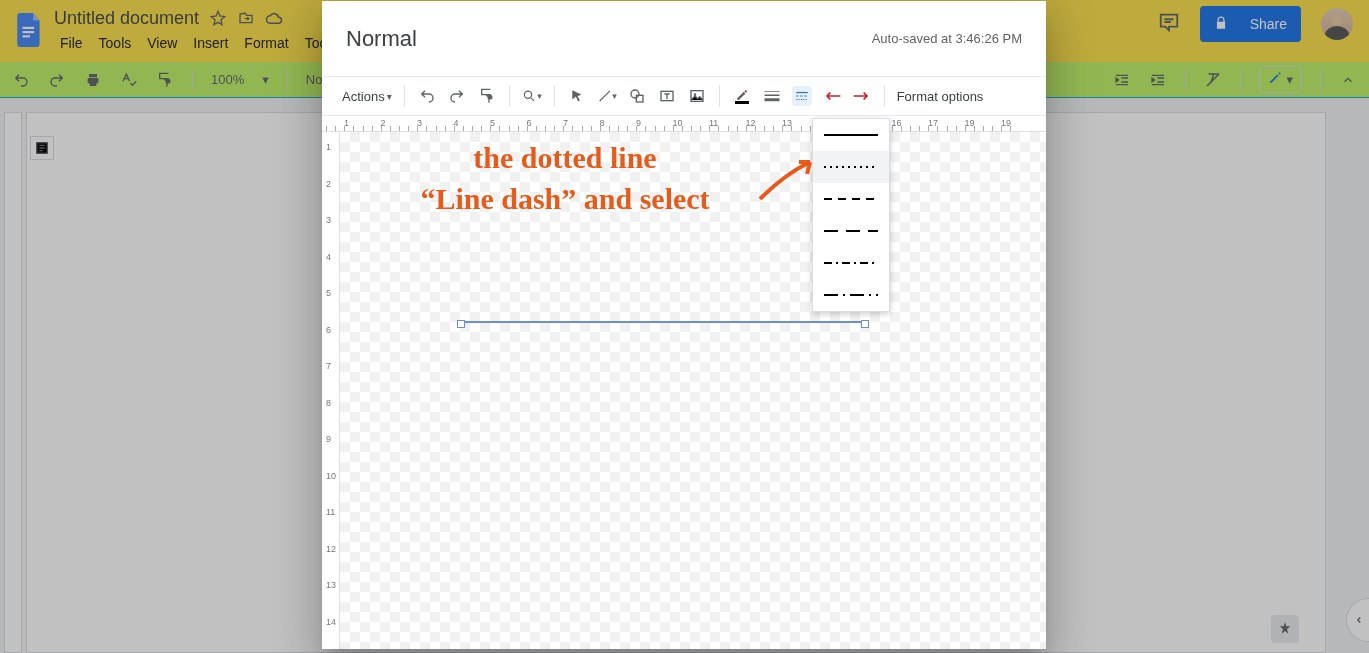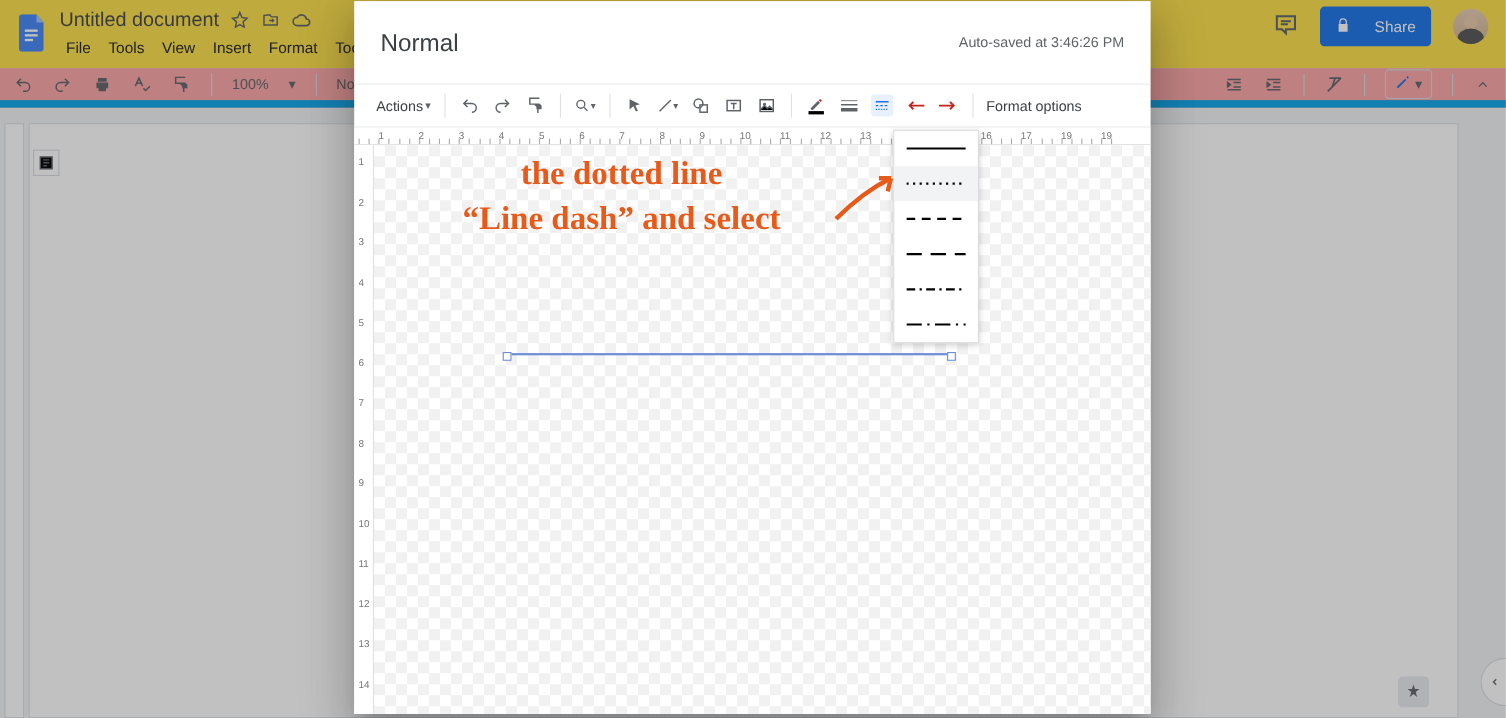--- a/index.html
+++ b/index.html
@@ -15,21 +15,21 @@
   .gd-ic { color:#5f6368; width:18px; height:18px; display:inline-flex; align-items:center; justify-content:center; }
   .gd-menu-row { display:flex; gap: 4px; height: 26px; align-items:center; }
   .gd-menu-item { font-size: 14px; color:#202124; padding: 2px 6px; cursor:pointer; }
   .gd-right { margin-left:auto; display:flex; align-items:center; gap:20px; padding-right:6px; }
   .gd-comments { color:#5f6368; }
   .gd-share { background:#1a73e8; color:#fff; border-radius:4px; height:36px; padding:0 14px; display:flex; align-items:center; gap:22px; font-weight:500; font-size:14px; cursor:pointer;}
   .gd-avatar { width:32px; height:32px; border-radius:50%; background:linear-gradient(#e6ccb3,#d1b38d); position:relative; overflow:hidden;}
   .gd-avatar::before{content:"";position:absolute;top:6px;left:10px;width:12px;height:12px;border-radius:50%;background:#e8c9a6;}
   .gd-avatar::after{content:"";position:absolute;bottom:-4px;left:4px;width:24px;height:18px;border-radius:50% 50% 0 0;background:#555;}
 
-  .gd-toolbar { height: 36px; background:#fca5a5; border-bottom:7px solid #0ea5e9; display:flex; align-items:center; padding:0 12px; gap:18px; color:#5f6368; font-size:13px;}
+  .gd-toolbar { height: 36px; background:#bef264; border-bottom:1px solid #0ea5e9; display:flex; align-items:center; padding:0 12px; gap:18px; color:#5f6368; font-size:13px;}
   .tb-sep { width:1px; height:20px; background:#dadce0; }
   .tb-ic { width:18px; height:18px; display:inline-flex; align-items:center; justify-content:center; color:#5f6368;}
   .gd-toolbar .right-tools { margin-left:auto; display:flex; align-items:center; gap:18px;}
   .editing-pill { display:flex; align-items:center; gap:4px; border:1px solid #dadce0; border-radius:4px; padding:4px 8px; color:#1a73e8;}
   .gd-body { position:absolute; top:98px; left:0; right:0; bottom:0; background:#f1f3f4; }
   .gd-ruler-v { position:absolute; left:4px; top:14px; bottom:0; width:18px; background:#fff; border:1px solid #dadce0; }
   .gd-page { position:absolute; left:26px; top:14px; width:1300px; bottom:0; background:#fff; border:1px solid #dadce0;}
   .gd-outline { position:absolute; left:30px; top:38px; width:24px; height:24px; border:1px solid #dadce0; background:#fff; display:flex; align-items:center; justify-content:center; color:#5f6368;}
   .gd-explore { position:absolute; right:70px; bottom:10px; width:28px; height:28px; background:#e8eaed; border-radius:4px; display:flex; align-items:center; justify-content:center;}
   .gd-sidepanel-tab { position:absolute; right:-1px; top:500px; width:24px; height:44px; background:#fff; border:1px solid #dadce0; border-right:none; border-radius:22px 0 0 22px; display:flex; align-items:center; justify-content:center; color:#5f6368;}

